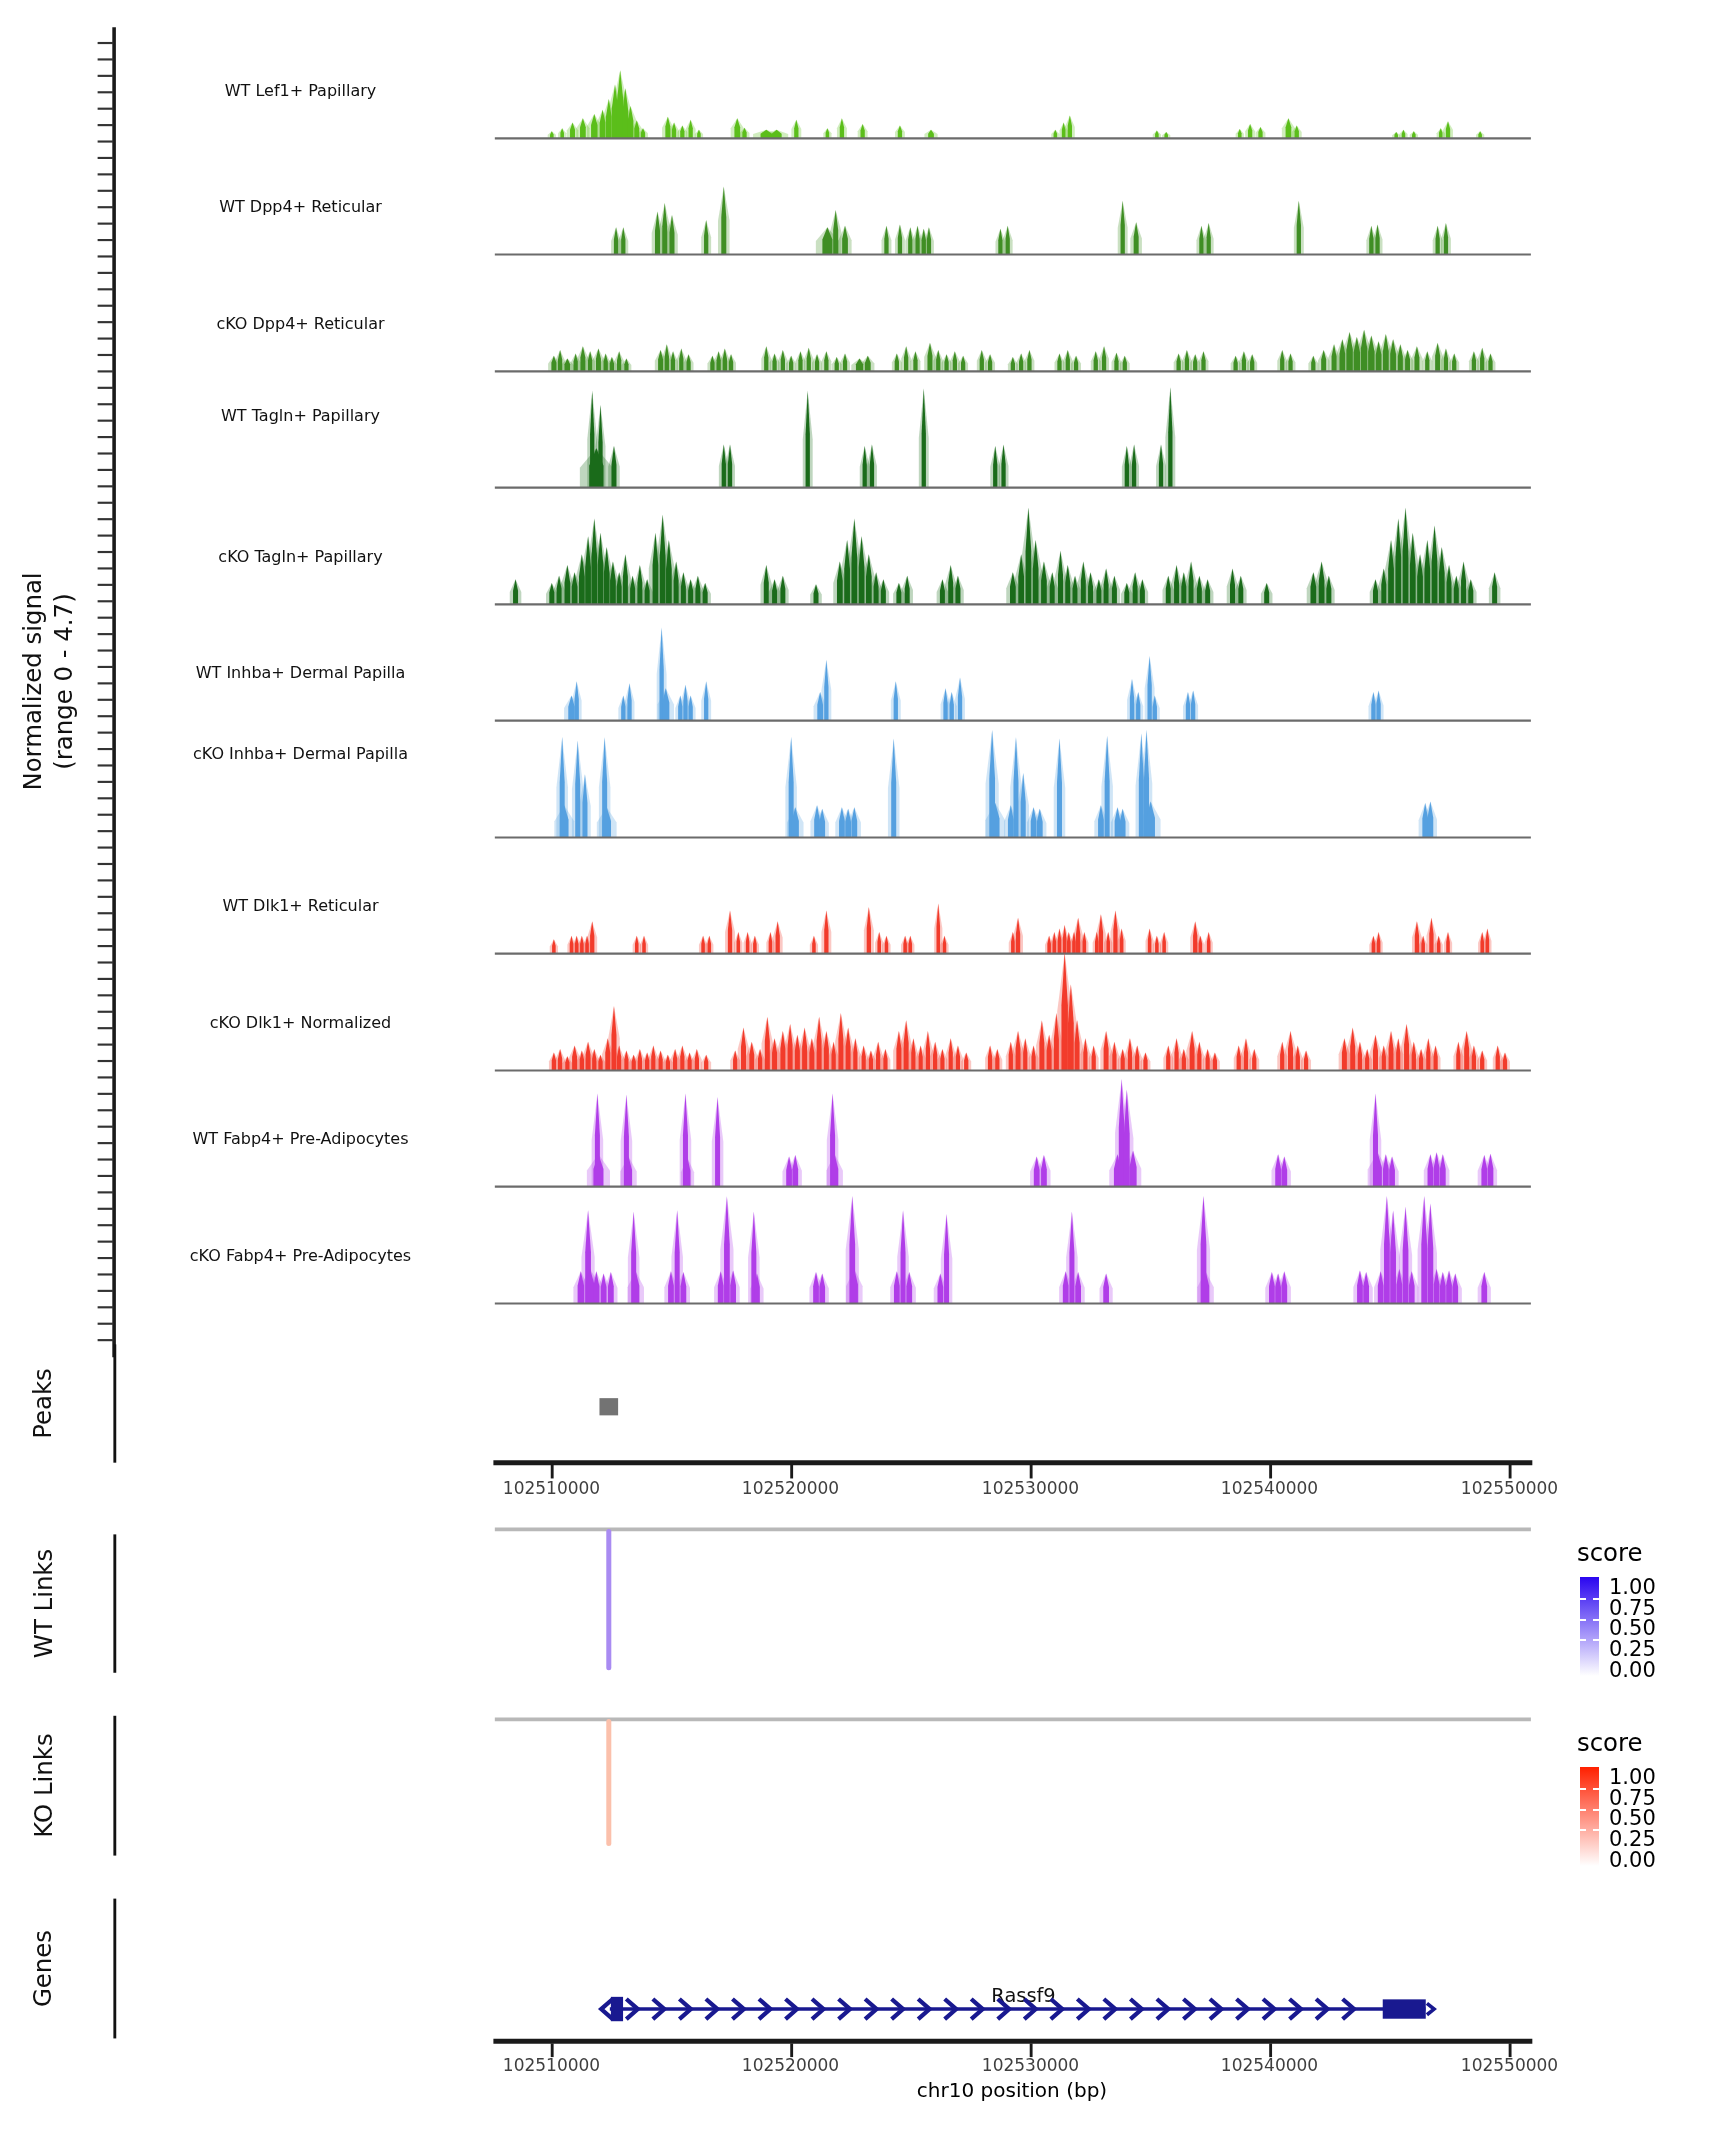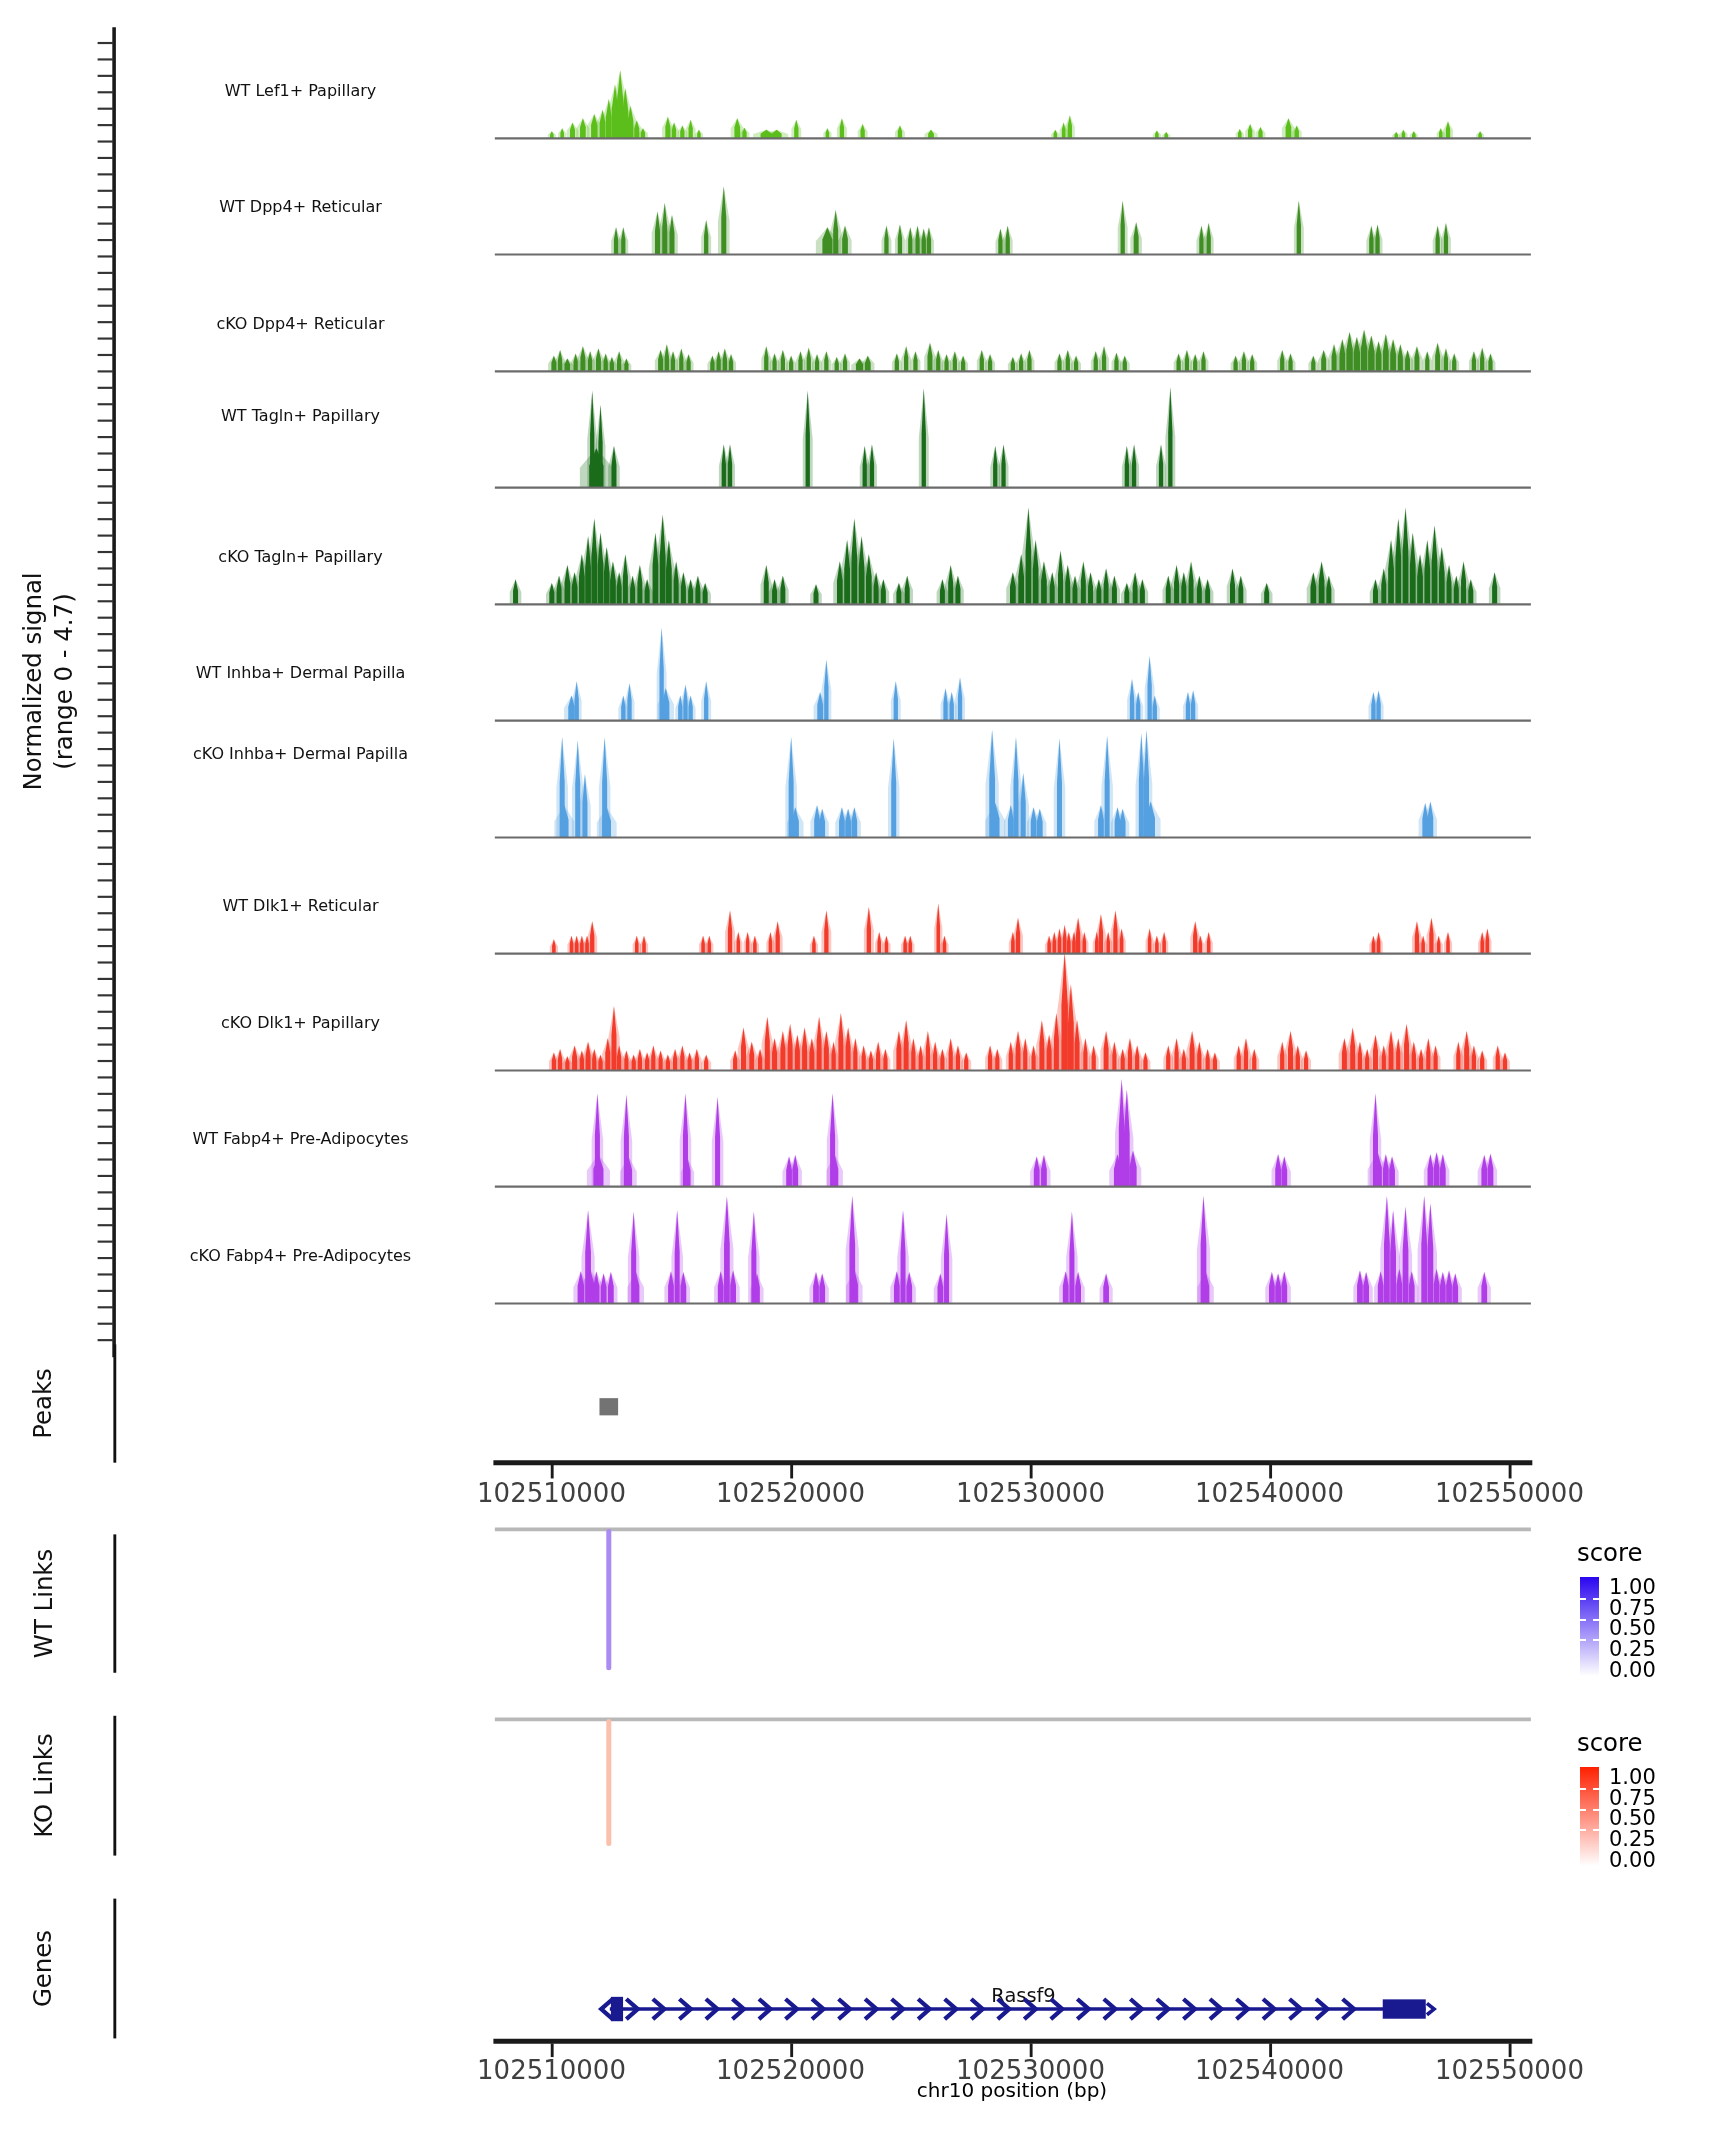--- a/index.html
+++ b/index.html
@@ -2,21 +2,21 @@
 <html style="font-size:11.5px"><head>
 <meta charset="utf-8">
 <style>
   html,body{margin:0;padding:0;background:#ffffff;}
   body{width:1721px;height:2151px;position:relative;font-family:"DejaVu Sans","Liberation Sans",sans-serif;color:#000;}
   .abs{position:absolute;}
   .track-label{left:100px;width:401px;text-align:center;font-size:16px;color:#111;white-space:nowrap;}
   .vlabel{transform:rotate(-90deg);text-align:center;white-space:nowrap;}
   #ylab{left:-166px;top:649px;width:430px;height:65px;font-size:24.4px;line-height:31px;color:#111;}
   .sec-label{font-size:24.4px;color:#111;height:29px;line-height:29px;}
-  .tick-label{width:215px;margin-left:-108px;text-align:center;font-size:26px;color:#3f3f3f;white-space:nowrap;}
+  .tick-label{width:215px;margin-left:-108px;text-align:center;font-size:17px;color:#3f3f3f;white-space:nowrap;}
   .legend-title{font-size:24.4px;color:#000;}
   .legend-bar{width:18.6px;height:99px;position:absolute;}
   .legend-tick{font-size:21px;color:#000;height:23px;line-height:23px;}
   #xlab{left:761px;top:2078px;width:502px;text-align:center;font-size:20px;color:#000;}
   #gene-name{left:916px;top:1984px;width:215px;text-align:center;font-size:19.4px;color:#111;}
   svg{position:absolute;left:0;top:0;}
 </style>
 </head>
 <body>
 
@@ -26,21 +26,21 @@
 </div>
 
 <div class="abs track-label" style="top:81px">WT Lef1+ Papillary</div>
 <div class="abs track-label" style="top:197px">WT Dpp4+ Reticular</div>
 <div class="abs track-label" style="top:314px">cKO Dpp4+ Reticular</div>
 <div class="abs track-label" style="top:406px">WT Tagln+ Papillary</div>
 <div class="abs track-label" style="top:547px">cKO Tagln+ Papillary</div>
 <div class="abs track-label" style="top:663px">WT Inhba+ Dermal Papilla</div>
 <div class="abs track-label" style="top:744px">cKO Inhba+ Dermal Papilla</div>
 <div class="abs track-label" style="top:896px">WT Dlk1+ Reticular</div>
-<div class="abs track-label" style="top:1013px">cKO Dlk1+ Papillary</div>
+<div class="abs track-label" style="top:1013px">cKO Dlk1+ Normalized</div>
 <div class="abs track-label" style="top:1129px">WT Fabp4+ Pre-Adipocytes</div>
 <div class="abs track-label" style="top:1246px">cKO Fabp4+ Pre-Adipocytes</div>
 
 <div class="abs vlabel sec-label" style="left:-29px;top:1389px;width:143px">Peaks</div>
 <div class="abs vlabel sec-label" style="left:-43px;top:1589px;width:172px">WT Links</div>
 <div class="abs vlabel sec-label" style="left:-43px;top:1771px;width:172px">KO Links</div>
 <div class="abs vlabel sec-label" style="left:-29px;top:1954px;width:143px">Genes</div>
 
 <div class="abs tick-label" style="left:552px;top:1478px">102510000</div>
 <div class="abs tick-label" style="left:791px;top:1478px">102520000</div>

